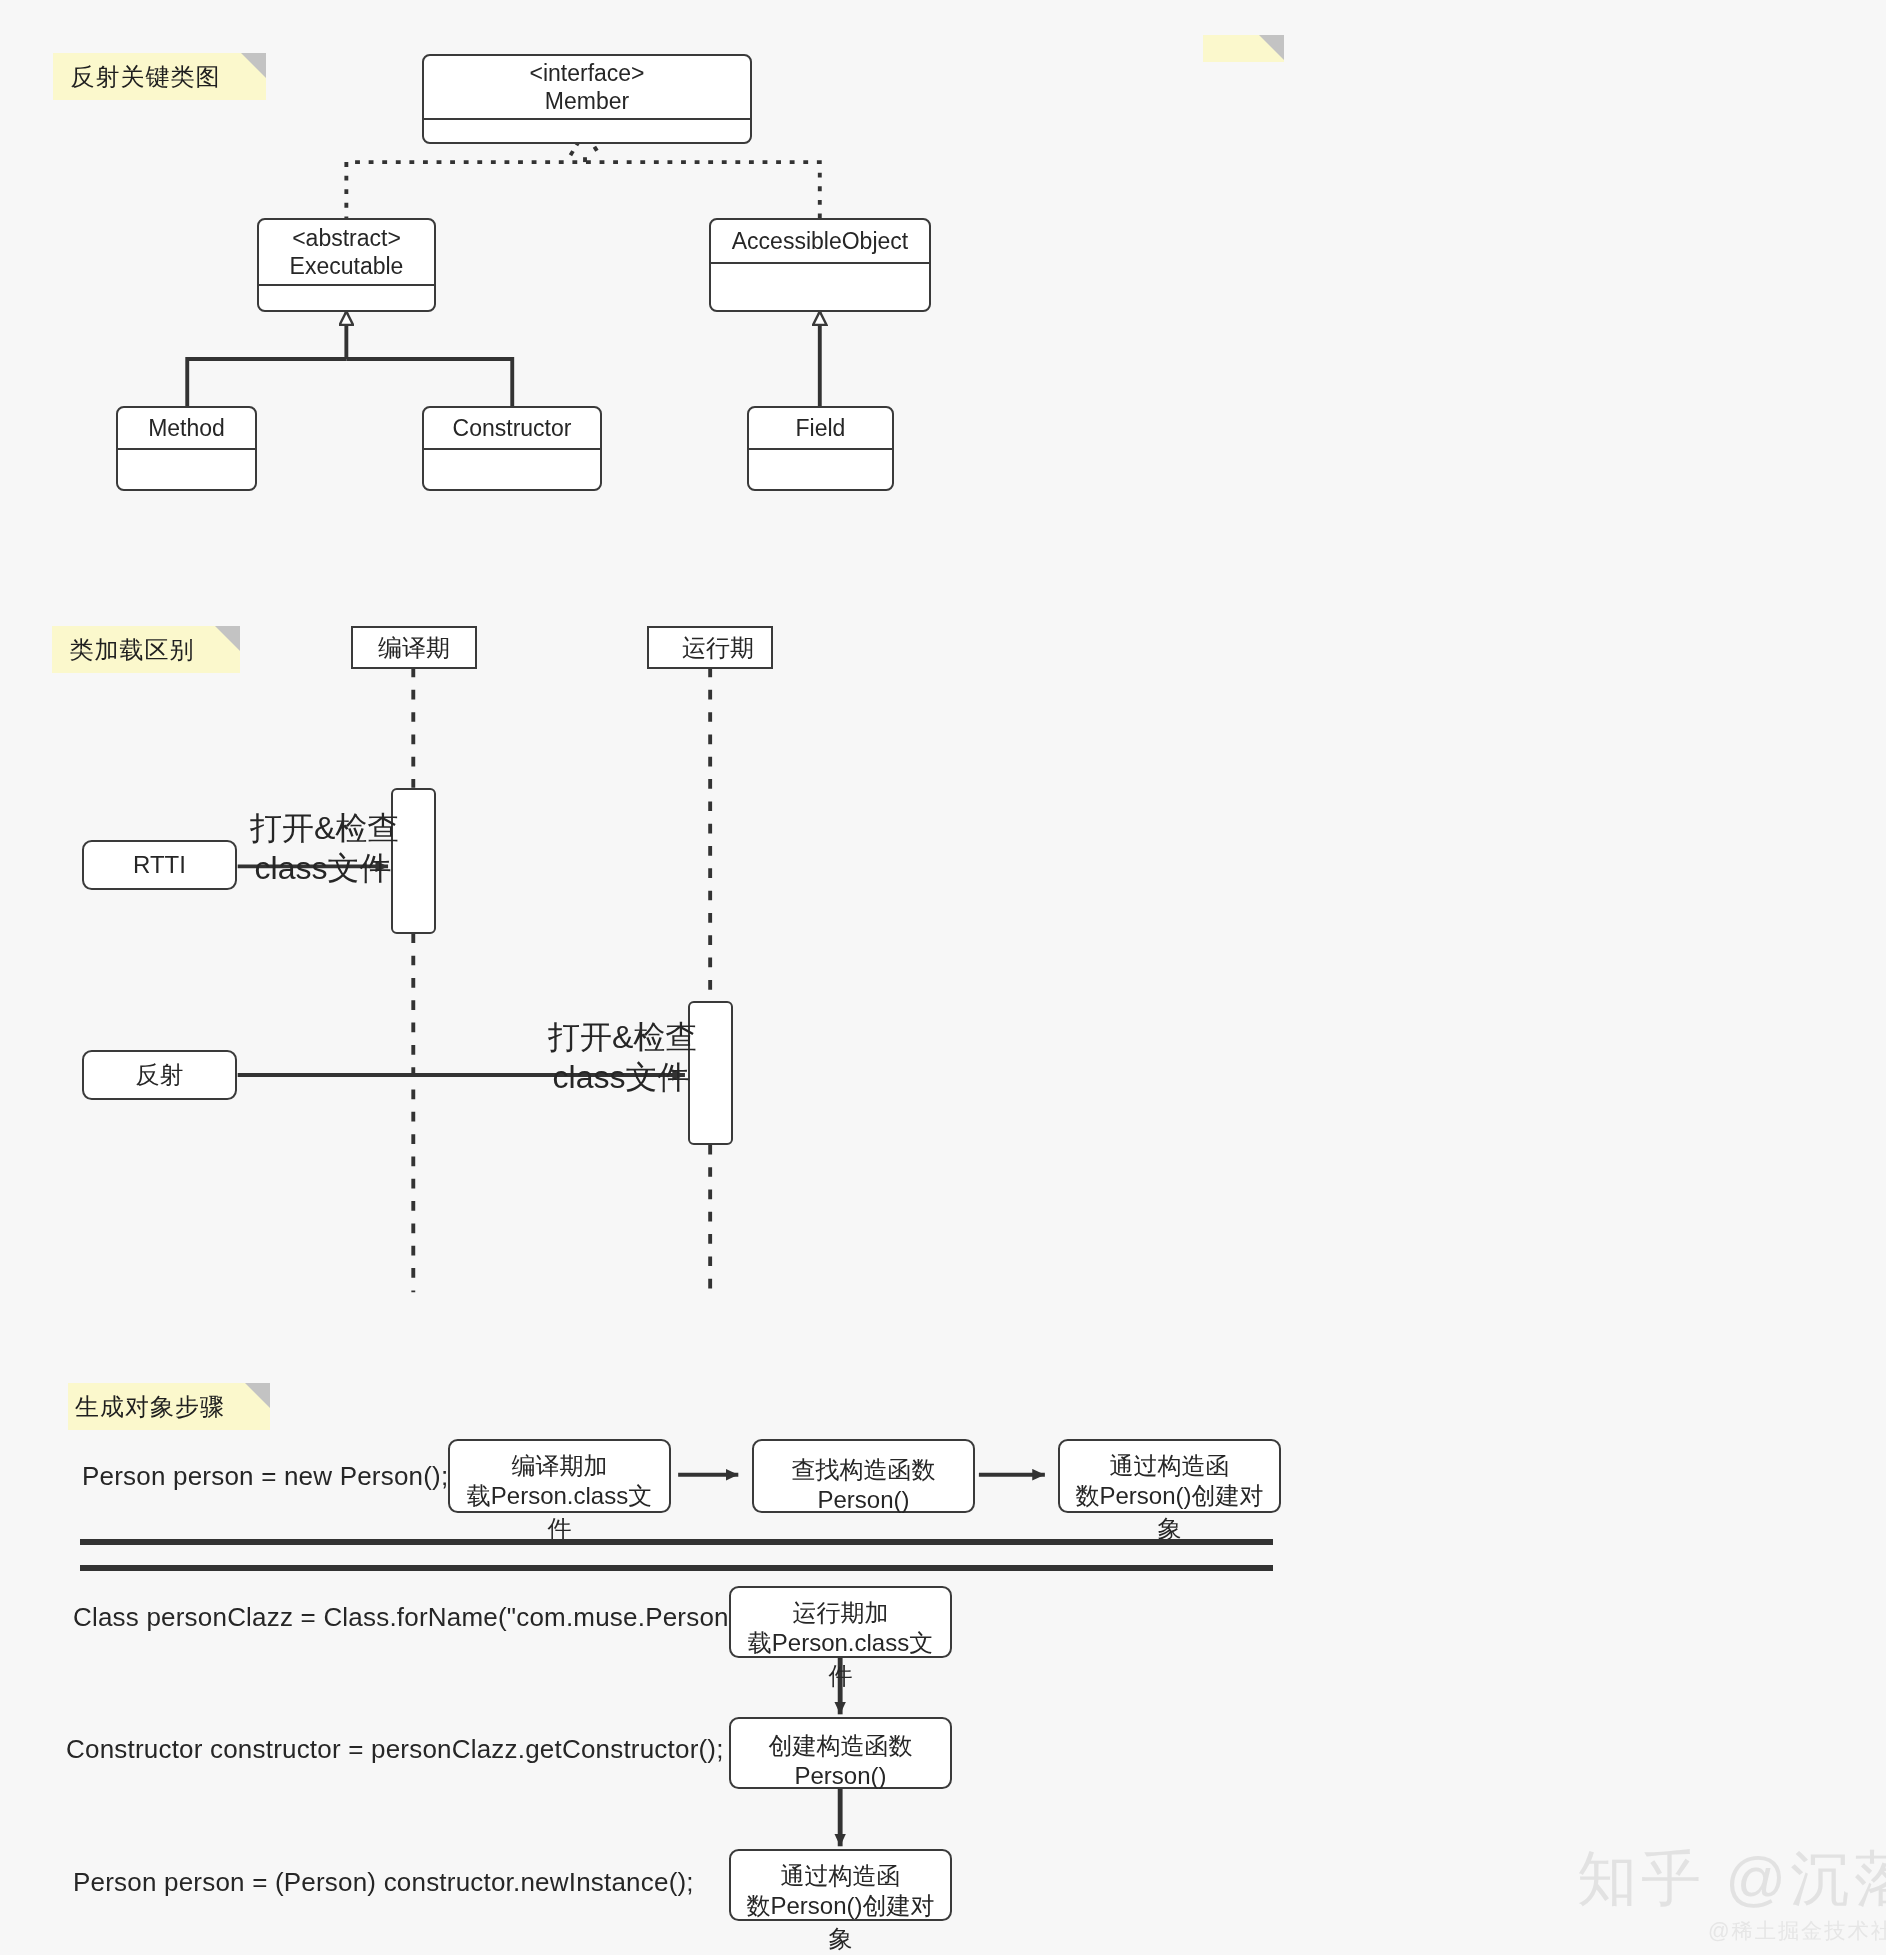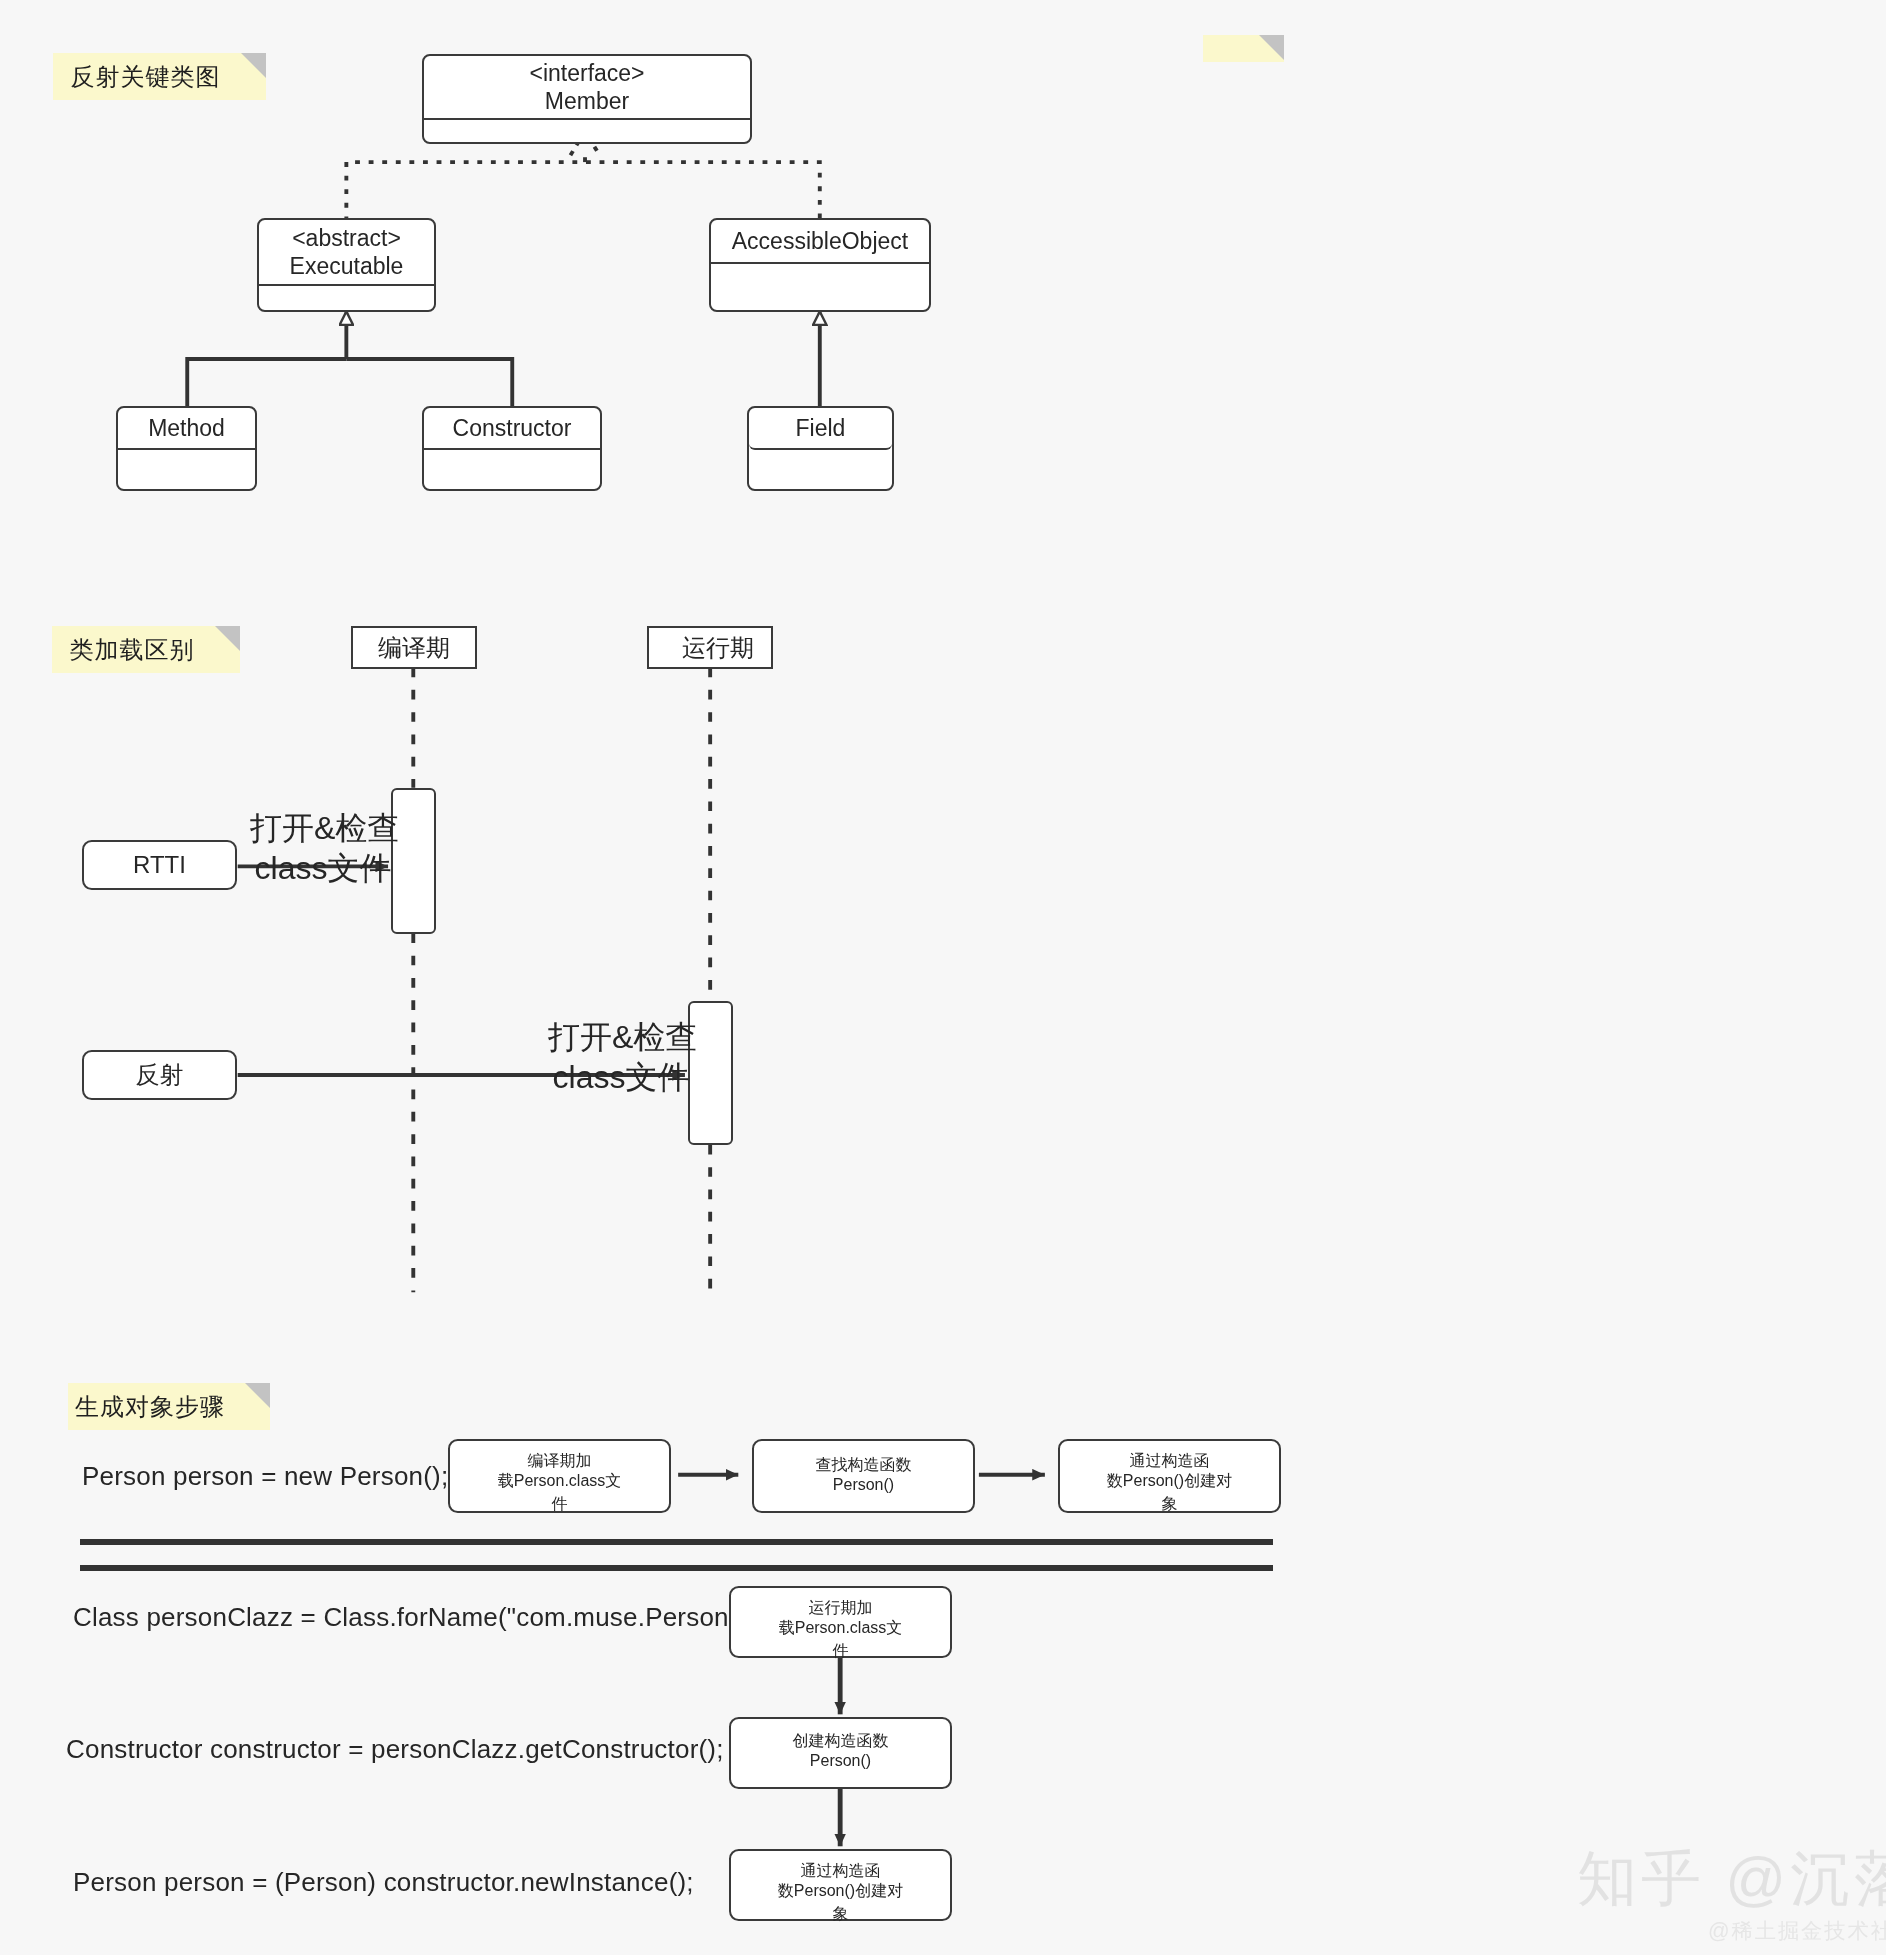--- a/index.html
+++ b/index.html
@@ -115,21 +115,21 @@
     color: #262626;
     white-space: nowrap;
     letter-spacing: 0.2px;
   }
   .procbox {
     position: absolute;
     background: #ffffff;
     border: 2.9px solid #3a3a3a;
     border-radius: 9.7px;
     box-sizing: border-box;
-    font-size: 16px;
+    font-size: 24px;
     line-height: 1.28;
     text-align: center;
     color: #262626;
     padding-top: 9.7px;
   }
   .sep {
     position: absolute;
     background: #333333;
     height: 5.8px;
   }
@@ -266,21 +266,21 @@
   </div>
 
   <div class="uml" style="left:422px; top:406px; width:180px; height:85px;">
     <div class="hdr" style="height:42px;">
       <span>Constructor</span>
     </div>
     <div class="body" style="height:41px;"></div>
   </div>
 
   <div class="uml" style="left:747px; top:406px; width:147px; height:85px;">
-    <div class="hdr" style="height:42px;border-radius:6px;">
+    <div class="hdr" style="height:42px;">
       <span>Field</span>
     </div>
     <div class="body" style="height:41px;"></div>
   </div>
 
   <div class="note" style="left:52px; top:626px;">
     <span>类加载区别</span>
     <span class="fold"></span>
   </div>
 

